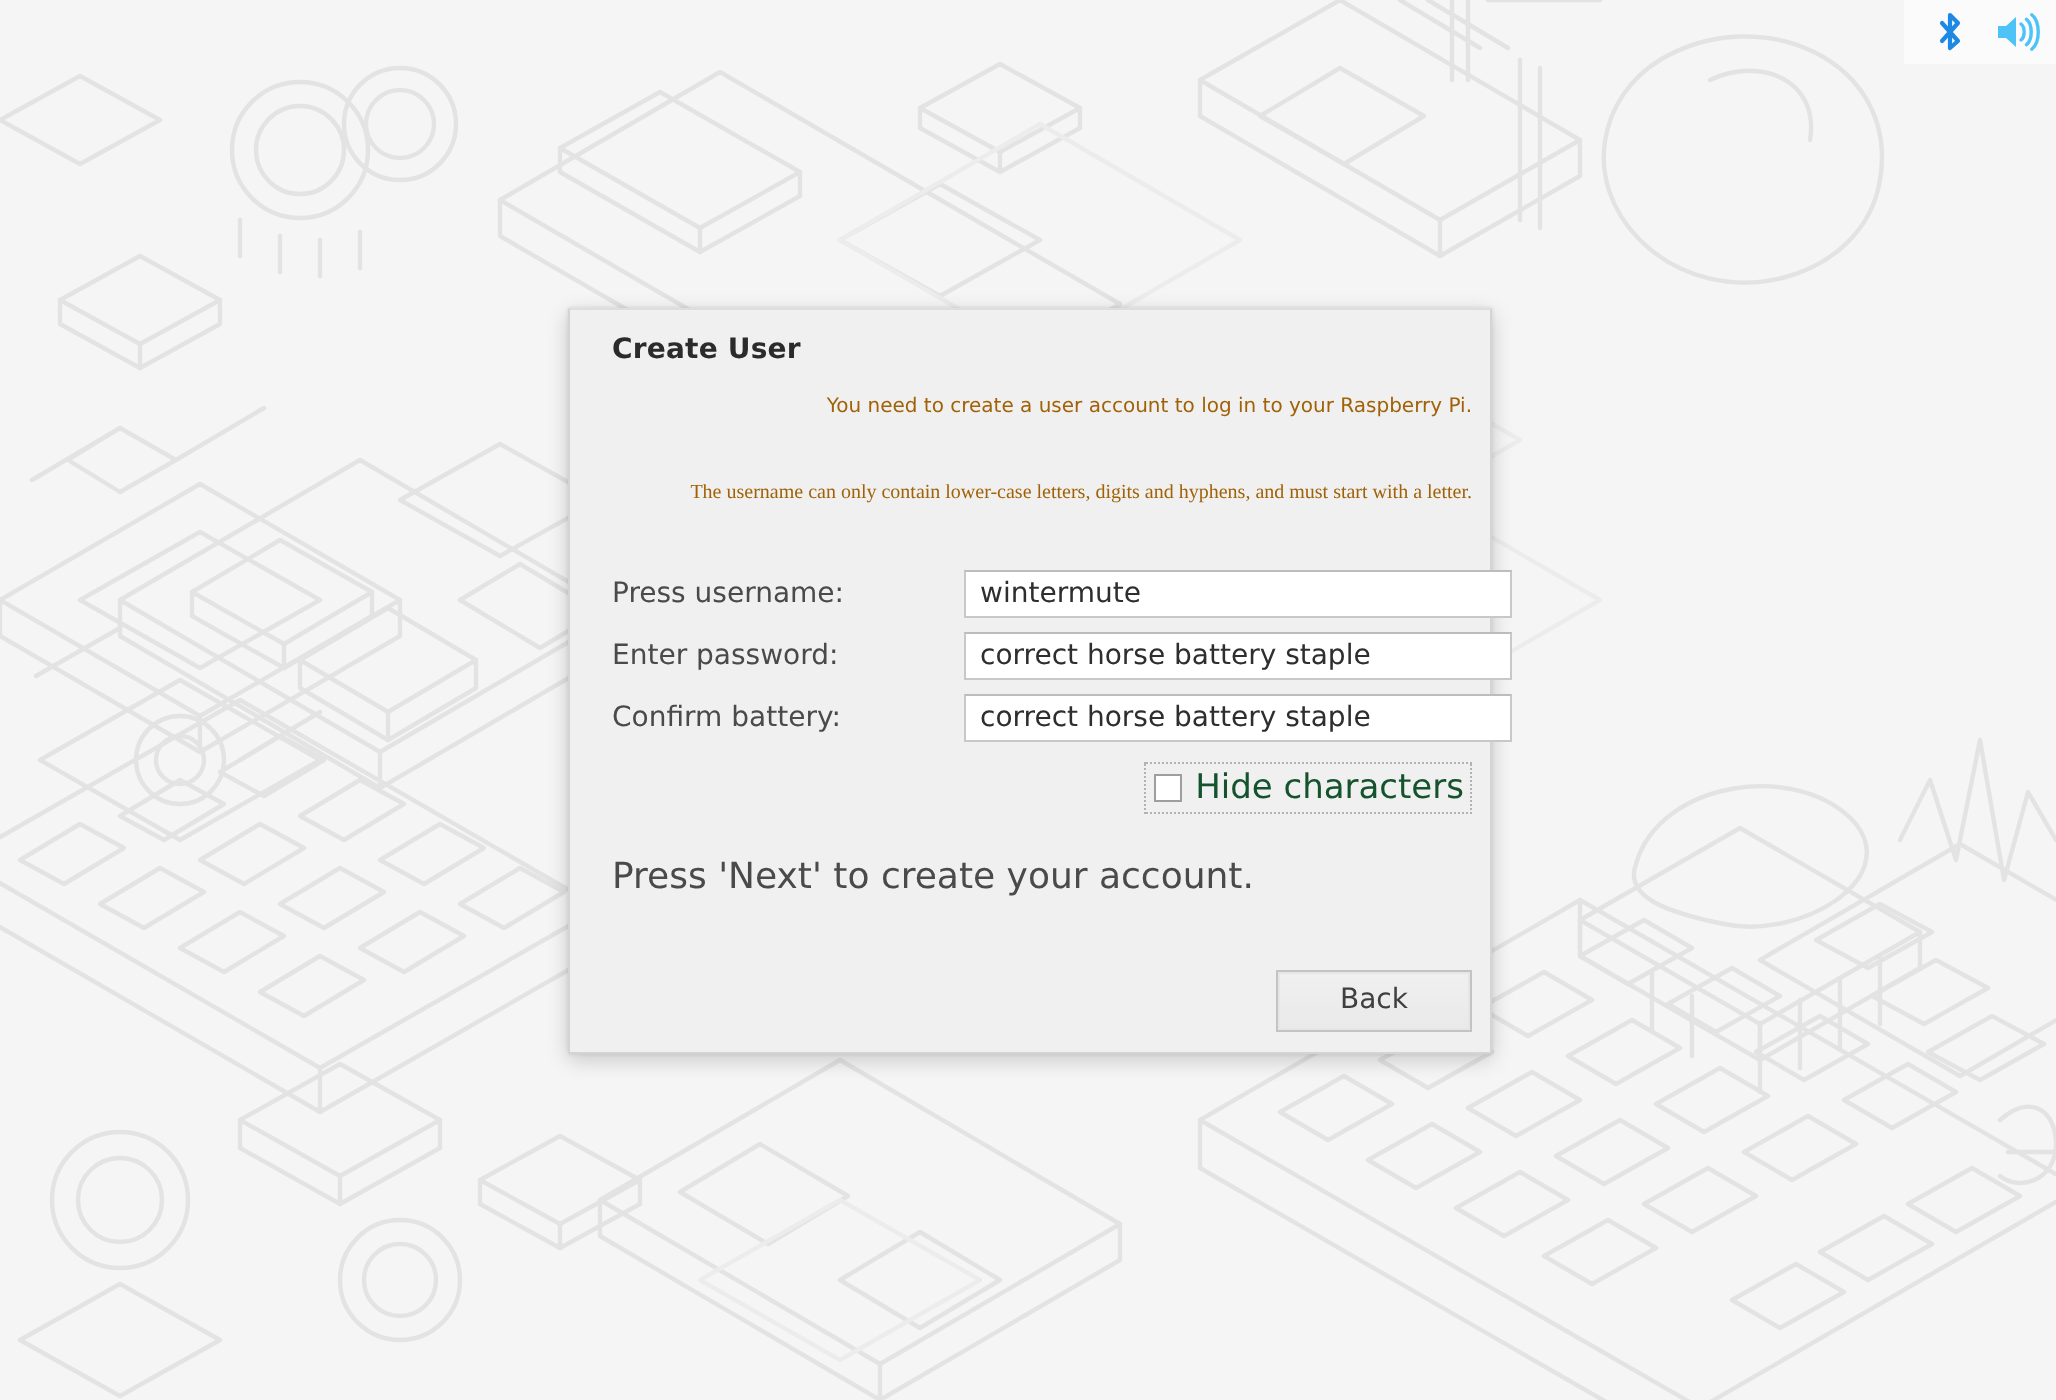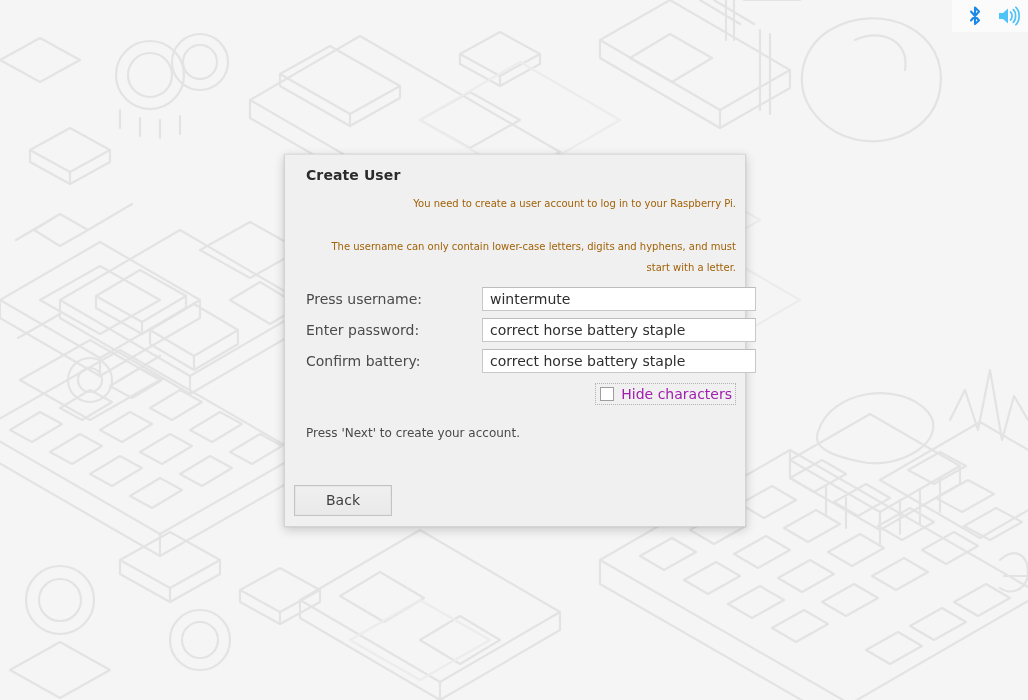--- a/index.html
+++ b/index.html
@@ -84,21 +84,22 @@
   .para {
     font-size: 10px;
     line-height: 21px;
     color: #a16207;
     margin: 0 0 4px 0;
     max-width: 432px;
     text-align: right;
   }
   .para.second {
     margin-top: 22px;
-    margin-bottom: 9px;
+    margin-bottom: 28px;
+    font-family: Liberation Serif, serif;
   }
 
   
   #form-grid {
     display: grid;
     grid-template-columns: 176px 1fr;
     row-gap: 7px;
     align-items: center;
     margin-top: 2px;
   }
@@ -138,39 +139,39 @@
   }
   #hide-characters-box {
     width: 14px;
     height: 14px;
     box-sizing: border-box;
     background: #ffffff;
     border: 1px solid #9e9e9e;
     flex: 0 0 auto;
   }
   #hide-characters-label {
-    font-size: 14px;
-    color: #a21caf;
+    font-size: 17px;
+    color: #14532d;
     white-space: nowrap;
   }
 
   #press-next-text {
-    font-size: 12px;
+    font-size: 18px;
     color: #4a4a4a;
     margin-top: 21px;
   }
 
   
   #button-row {
     position: absolute;
     left: 9px;
     right: 9px;
     bottom: 10px;
     display: flex;
-    justify-content: flex-start;
+    justify-content: flex-end;
   }
   .dialog-button {
     box-sizing: border-box;
     width: 98px;
     height: 31px;
     background: linear-gradient(to bottom, #f0f0f0 0%, #e9e9e9 100%);
     border: 1px solid #c3c3c3;
     font-family: "DejaVu Sans", "Liberation Sans", sans-serif;
     font-size: 14px;
     color: #3f3f3f;

